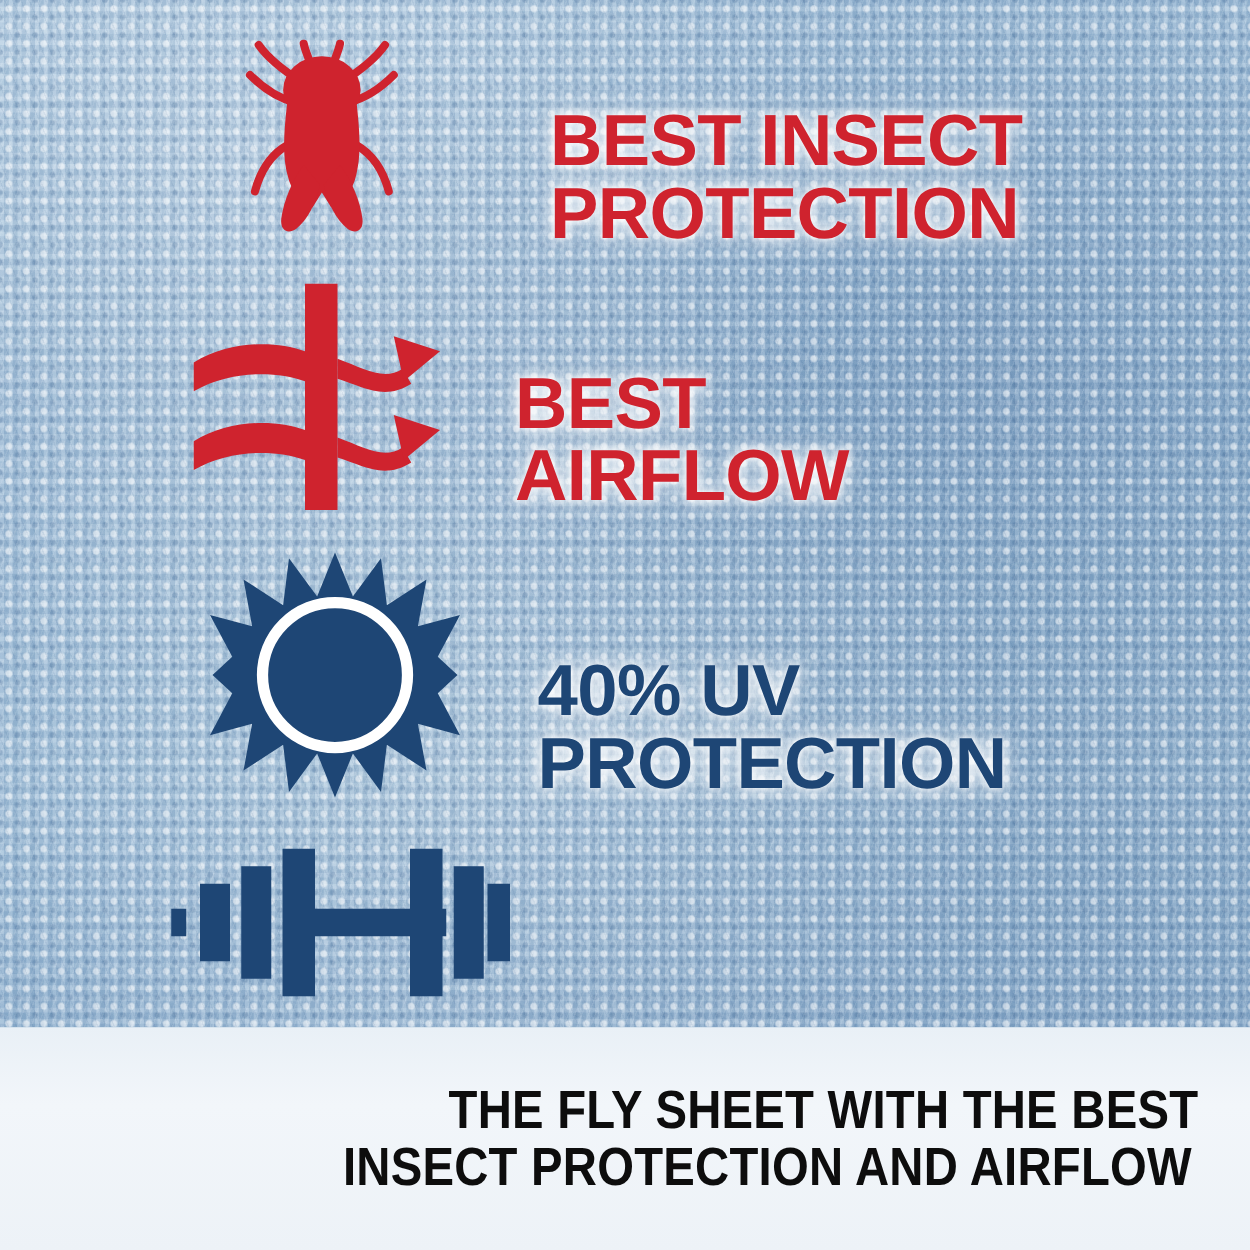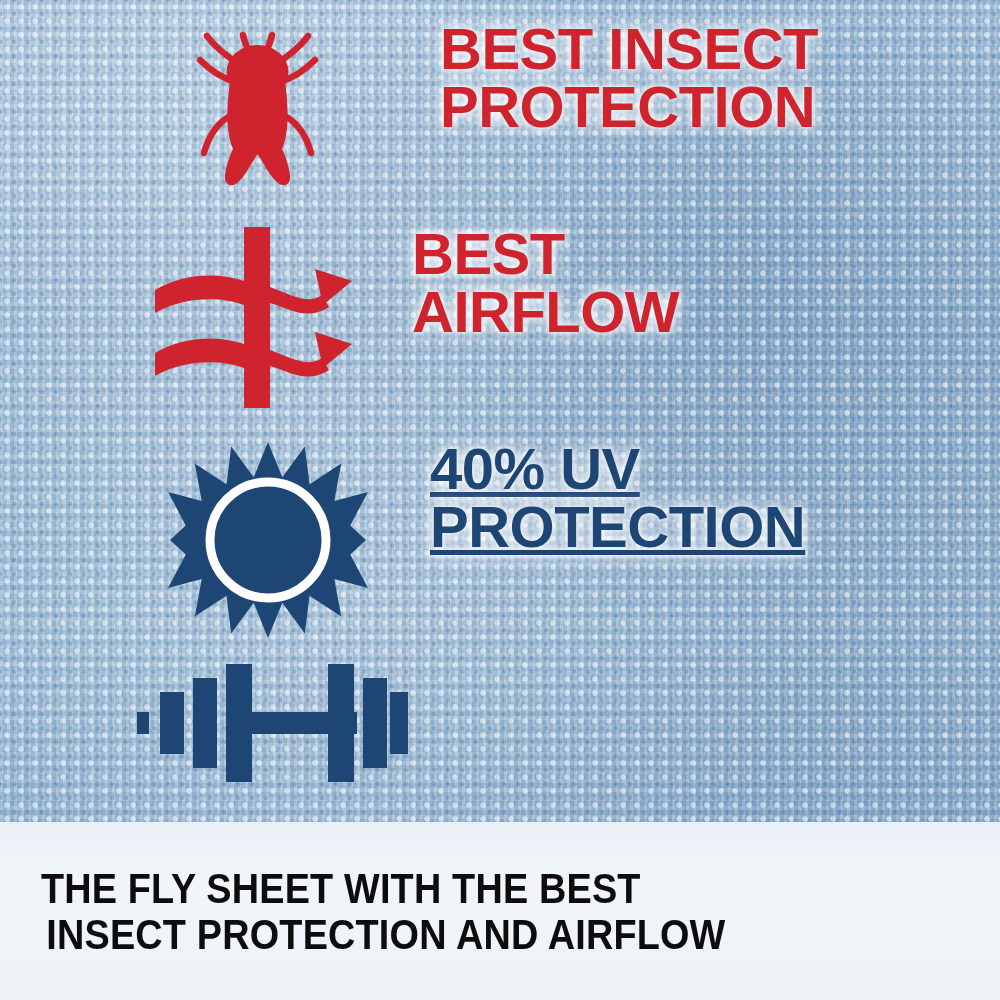--- a/index.html
+++ b/index.html
@@ -84,40 +84,40 @@
     left: 0;
     top: 822px;
     width: 1000px;
     height: 178px;
     background: #EEF3F8;
     background-image:
       linear-gradient(180deg, #E9F0F6 0%, #F2F6FA 35%, #EDF2F7 100%),
       repeating-linear-gradient(90deg, rgba(160,180,200,0.07) 0 1px, rgba(0,0,0,0) 1px 4px);
     display: flex;
     flex-direction: column;
-    align-items: flex-start;
+    align-items: flex-end;
     justify-content: center;
   }
   .caption-line {
     color: #0D0D0D;
     font-family: "Liberation Sans Narrow", "Liberation Sans", sans-serif;
     font-weight: 700;
     font-size: 43px;
     line-height: 1.08;
     letter-spacing: 0.2px;
     text-align: center;
     transform: scaleX(0.88);
     white-space: nowrap;
   }
 
   
   .feature {
     position: absolute;
     display: flex;
-    align-items: flex-start;
+    align-items: flex-end;
   }
   .feature-icon {
     position: relative;
     flex: 0 0 auto;
     display: flex;
     align-items: center;
     justify-content: center;
   }
   .feature-text {
     font-weight: 700;
@@ -146,21 +146,21 @@
   #row-uv       { left: 160px; top: 440px; width: 830px; height: 200px; }
   #row-duration { left: 135px; top: 650px; width: 850px; height: 160px; }
 
   #row-insect   .feature-icon { width: 175px; height: 180px; }
   #row-airflow  .feature-icon { width: 215px; height: 185px; }
   #row-uv       .feature-icon { width: 215px; height: 200px; }
   #row-duration .feature-icon { width: 275px; height: 145px; }
 
   #row-insect   .feature-text { font-size: 58px; margin-left: 95px; }
   #row-airflow  .feature-text { font-size: 58px; margin-left: 50px; }
-  #row-uv       .feature-text { font-size: 58px; margin-left: 55px; text-decoration: underline; }
+  #row-uv       .feature-text { font-size: 58px; margin-left: 55px; }
   #row-duration .feature-text { font-size: 58px; margin-left: 35px; }
 </style>
 </head>
 <body>
 
 <div id="infographic">
 
   <div class="fabric"></div>
   <div class="fabric-noise"></div>
 

